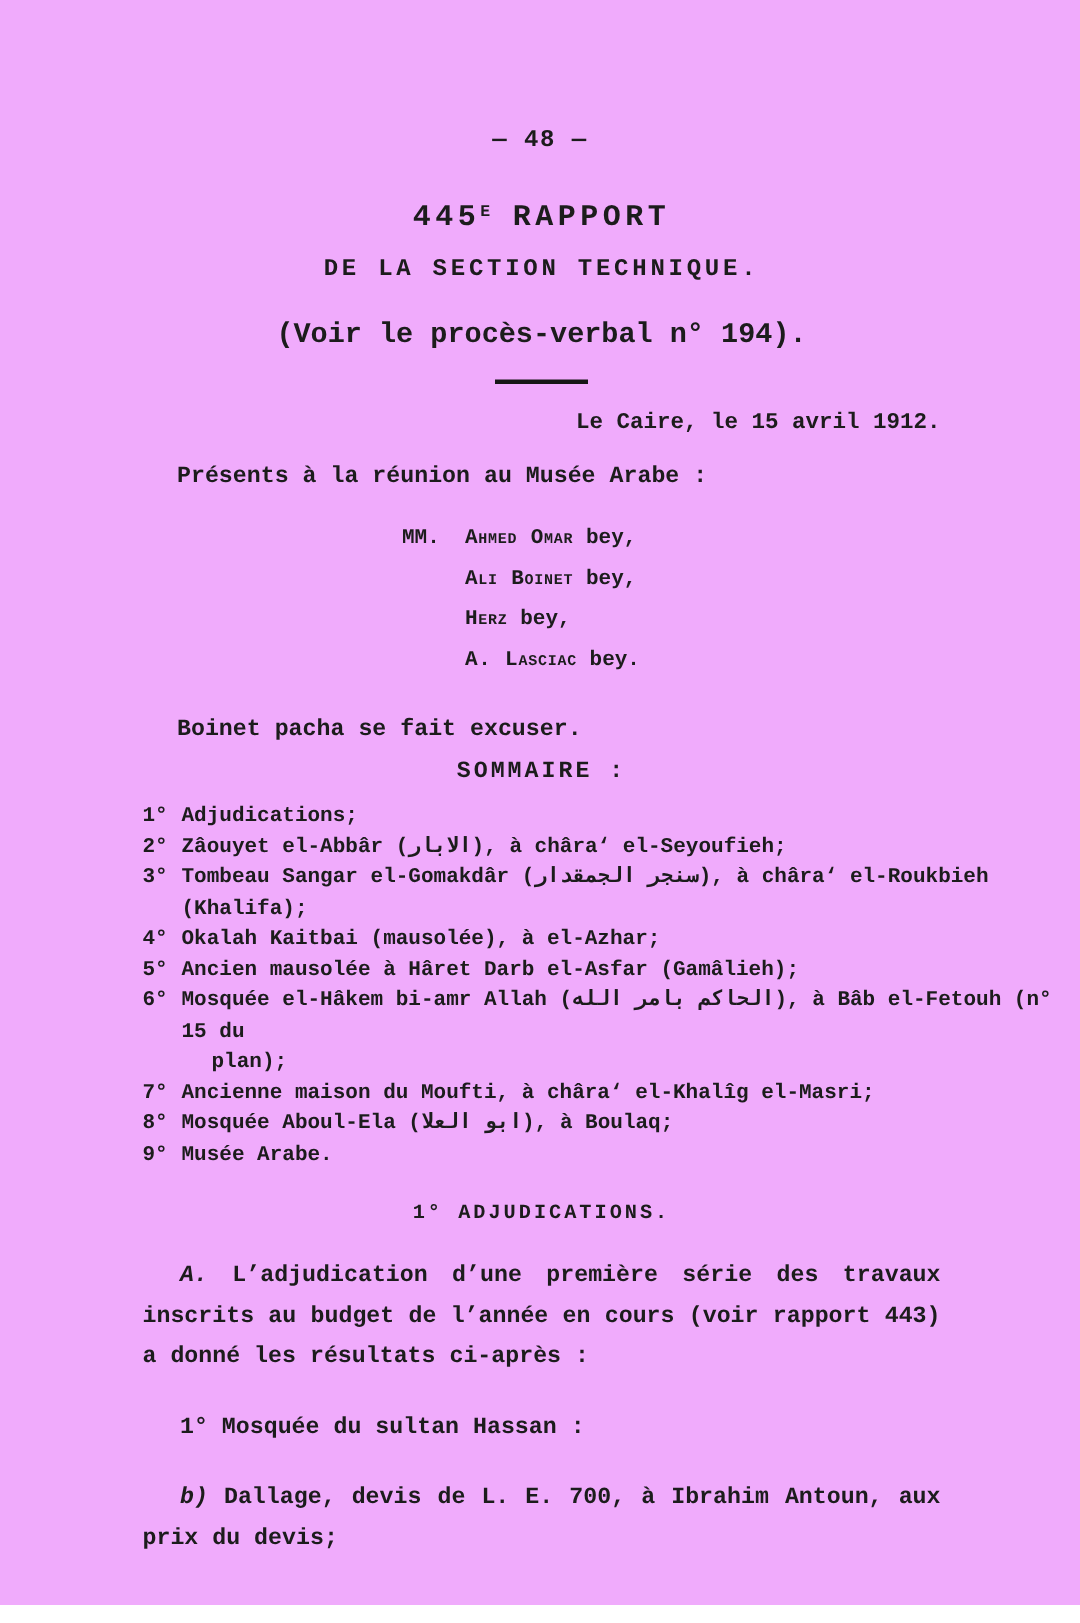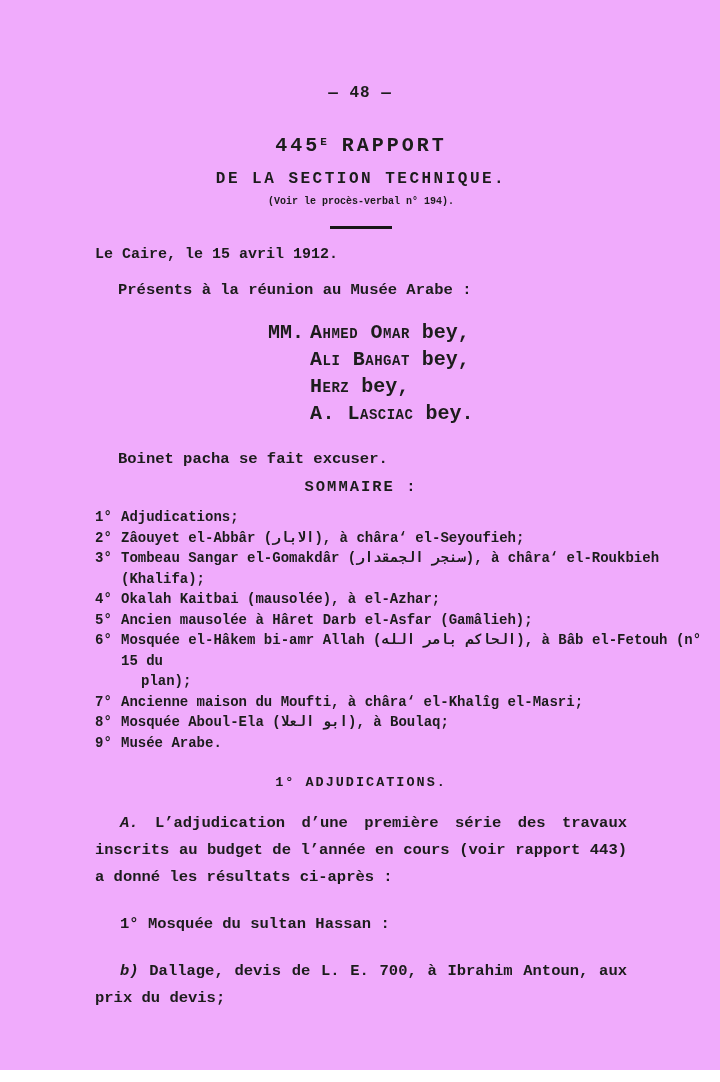--- a/index.html
+++ b/index.html
@@ -24,41 +24,42 @@
     text-align:center;
     font-size:20px; font-weight:bold; letter-spacing:3px;
   }
   .title sup { font-size:11px; vertical-align:6px; letter-spacing:0; }
   .subtitle {
     margin-top:13px;
     text-align:center;
     font-size:16px; font-weight:bold; letter-spacing:2.5px;
   }
   .ref {
-    margin-top:8px;
+    margin-top:24px;
     text-align:center;
-    font-size:10px; font-weight:bold;
+    font-size:19px; font-weight:bold;
   }
   .rule {
     margin:19px auto 0 auto;
     width:62px; height:3px;
     background:#171717;
   }
   .dateline {
     margin-top:17px;
+    text-align:right;
     font-size:15px; font-weight:bold;
   }
   .presents {
     margin-top:18px;
     font-size:15.5px; font-weight:bold;
     text-indent:23px;
   }
   .mm-block {
     margin-top:20px;
-    font-size:20px; font-weight:bold;
+    font-size:14px; font-weight:bold;
     line-height:27px;
   }
   .mm-row { display:flex; }
   .mm-prefix { width:42px; margin-left:173px; }
   .mm-name-only { margin-left:215px; }
   .sc { font-variant:small-caps; letter-spacing:0.5px; }
   .excuse {
     margin-top:23px;
     font-size:15.5px; font-weight:bold;
     text-indent:23px;
@@ -111,21 +112,21 @@
     <div class="dateline">Le Caire, le 15 avril 1912.</div>
 
     <div class="presents">Présents à la réunion au Musée Arabe :</div>
 
     <div class="mm-block">
       <div class="mm-row">
         <span class="mm-prefix">MM.</span>
         <span><span class="sc">Ahmed Omar</span> <span>bey,</span></span>
       </div>
       <div class="mm-row">
-        <span class="mm-name-only"><span class="sc">Ali Bahgat</span> <span>bey,</span></span>
+        <span class="mm-name-only"><span class="sc">Ali Boinet</span> <span>bey,</span></span>
       </div>
       <div class="mm-row">
         <span class="mm-name-only"><span class="sc">Herz</span> <span>bey,</span></span>
       </div>
       <div class="mm-row">
         <span class="mm-name-only"><span class="sc">A. Lasciac</span> <span>bey.</span></span>
       </div>
     </div>
 
     <div class="excuse">Boinet pacha se fait excuser.</div>

